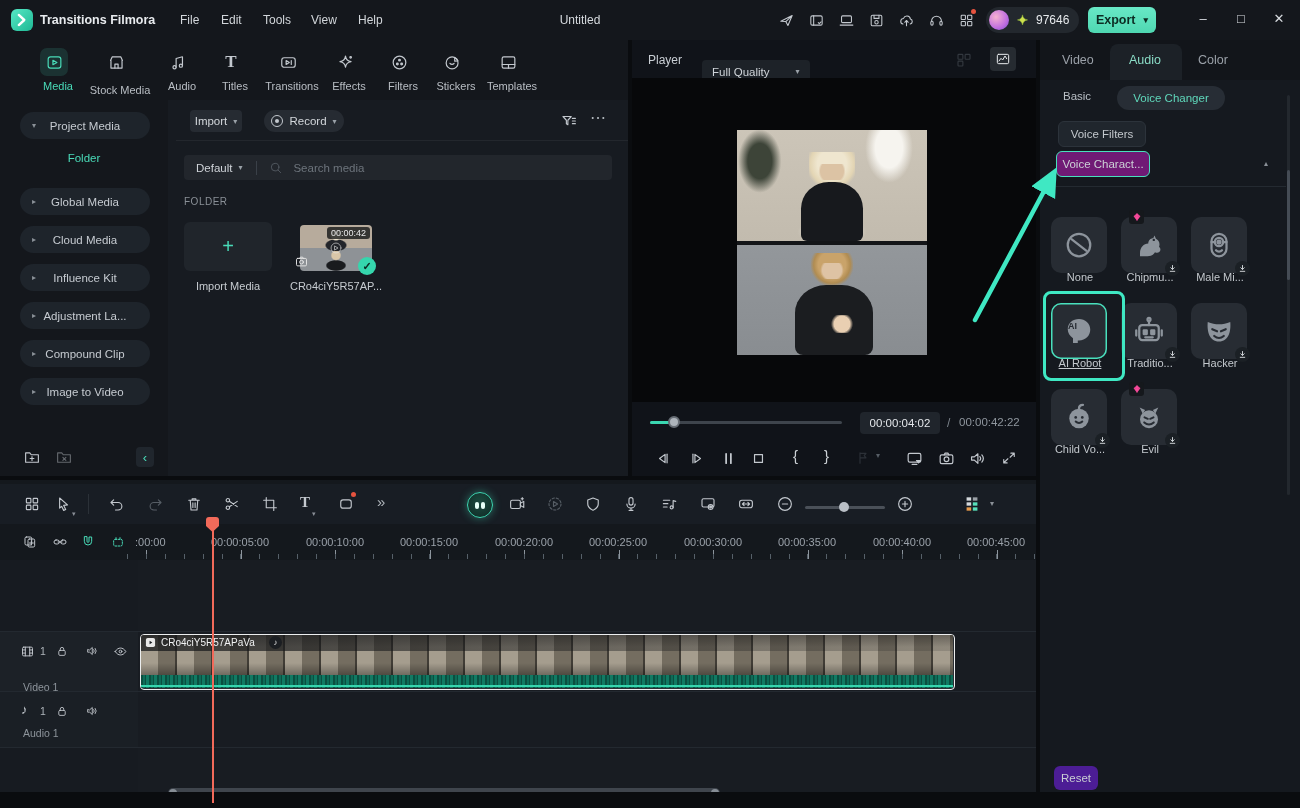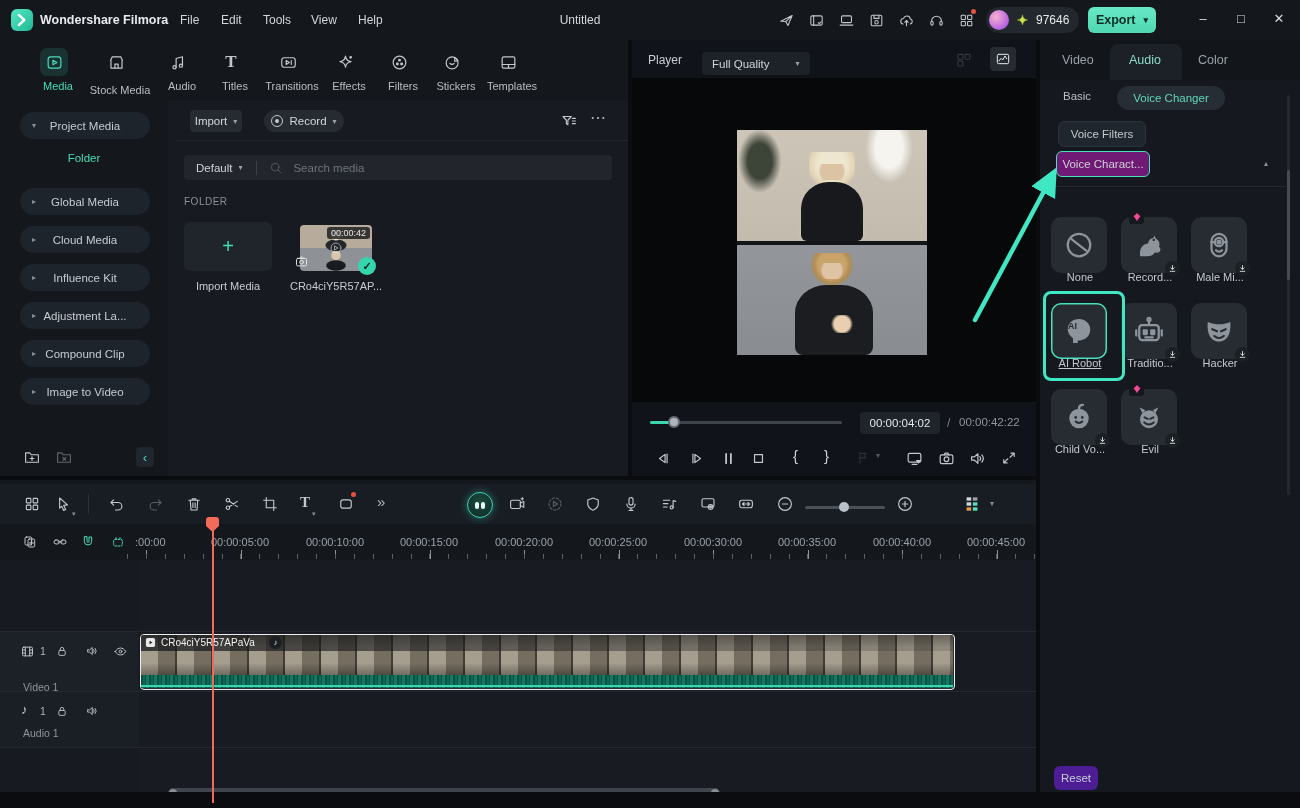--- a/index.html
+++ b/index.html
@@ -65,21 +65,21 @@
 <body>
 
 <div class="stage">
 
   <div class="abs titlebar">
     <div class="abs" style="left:11px;top:9px;width:22px;height:22px;border-radius:6px;background:linear-gradient(135deg,#56e8c5,#1fb894);">
       <svg class="ic" width="22" height="22" viewBox="0 0 24 24" style="stroke:#fff;stroke-width:2.6;">
           <path d="M8.5 6.5 L14.5 12 L8.5 17.5"></path>
         </svg>
     </div>
-    <span class="abs" style="left:40px;top:13px;color:#e8ebee;font-size:12.5px;font-weight:bold;">Wondershare Filmora</span>
+    <span class="abs" style="left:40px;top:13px;color:#e8ebee;font-size:12.5px;font-weight:bold;">Transitions Filmora</span>
     <span class="abs menu-item" style="left:172px;top:9px;">File</span>
     <span class="abs menu-item" style="left:213px;top:9px;">Edit</span>
     <span class="abs menu-item" style="left:255px;top:9px;">Tools</span>
     <span class="abs menu-item" style="left:303px;top:9px;">View</span>
     <span class="abs menu-item" style="left:350px;top:9px;">Help</span>
     <span class="abs" style="left:520px;top:13px;width:120px;text-align:center;color:#d6dade;">Untitled</span>
 
     <span class="abs" style="left:778px;top:12px;">
       <svg class="ic" width="17" height="17" viewBox="0 0 24 24">
           <path d="M4 13 L20 5 L14 19 L11 13.5 Z M11 13.5 L20 5"></path>
@@ -336,21 +336,21 @@
         </span>
       <span class="abs" style="right:-4px;bottom:-4px;width:18px;height:18px;background:#35d6ad;border-radius:50%;display:flex;align-items:center;justify-content:center;color:#0c2b22;font-size:11px;font-weight:bold;">
         <span>✓</span>
         </span>
     </div>
     <span class="abs" style="left:120px;top:180px;width:96px;text-align:center;font-size:11px;color:#c6cbd0;white-space:nowrap;">CRo4ciY5R57AP...</span>
   </div>
 
   <div class="abs" style="left:632px;top:40px;width:404px;height:440px;background:#101319;">
     <span class="abs" style="left:16px;top:13px;font-size:12px;color:#c9ced4;">Player</span>
-    <div class="abs quality-pill" style="left:70px;top:12px;">
+    <div class="abs quality-pill" style="left:70px;top:20px;">
       <span>Full Quality</span>
       <span style="font-size:8px;color:#9aa1a8;">▾</span>
       </div>
     <span class="abs" style="left:323px;top:11px;opacity:.5;">
       <svg class="ic dim" width="18" height="18" viewBox="0 0 24 24">
           <rect x="4" y="4.5" width="6.5" height="6.5" rx="1"></rect>
           <rect x="13.5" y="4.5" width="6.5" height="6.5" rx="1"></rect>
           <rect x="4" y="13.5" width="6.5" height="6.5" rx="1"></rect>
         </svg>
       </span>
@@ -481,21 +481,21 @@
             <path d="M12 3 L20 10 L12 21 L4 10 Z" fill="#ff4fa0"></path>
             <path d="M4 10 h16 M12 3 L8 10 l4 11 4-11 Z" fill="none" stroke="#d63a86" stroke-width="1"></path>
           </svg>
         </span>
       <span class="dl-badge">
           <svg class="ic" width="9" height="9" viewBox="0 0 24 24" style="stroke:#dfe3e7;stroke-width:2.4;">
             <path d="M12 4 v10 M7.5 10 L12 14.5 16.5 10 M6 19.5 h12"></path>
           </svg>
         </span>
       </div>
-    <span class="vlabel" style="left:75px;top:231px;">Record...</span>
+    <span class="vlabel" style="left:75px;top:231px;">Chipmu...</span>
 
     <div class="vtile" style="left:151px;top:177px;">
       <svg class="ic" width="36" height="36" viewBox="0 0 24 24" style="stroke:#8d949c;">
           <rect x="7" y="4.5" width="10" height="15" rx="5"></rect>
           <circle cx="12" cy="10" r="2.8"></circle>
           <circle cx="12" cy="10" r="1" fill="#8d949c"></circle>
           <path d="M7 10 h2.2 M14.8 10 H17 M10 15.5 a2.6 2.6 0 0 0 4 0"></path>
         </svg>
       <span class="dl-badge">
           <svg class="ic" width="9" height="9" viewBox="0 0 24 24" style="stroke:#dfe3e7;stroke-width:2.4;">

